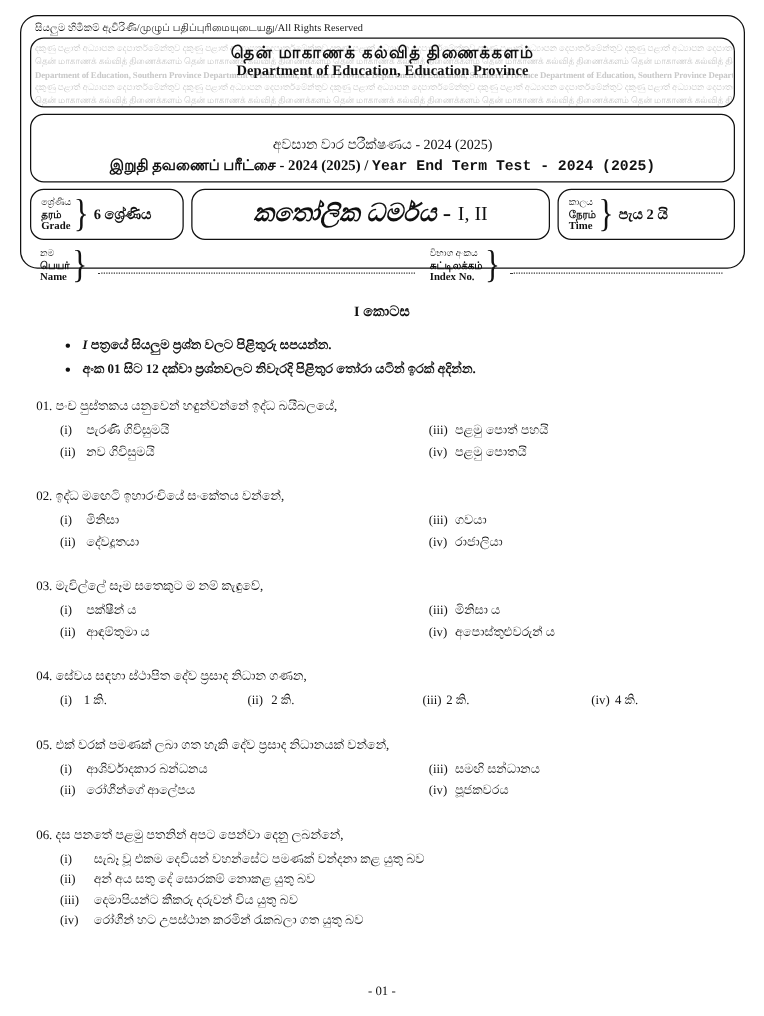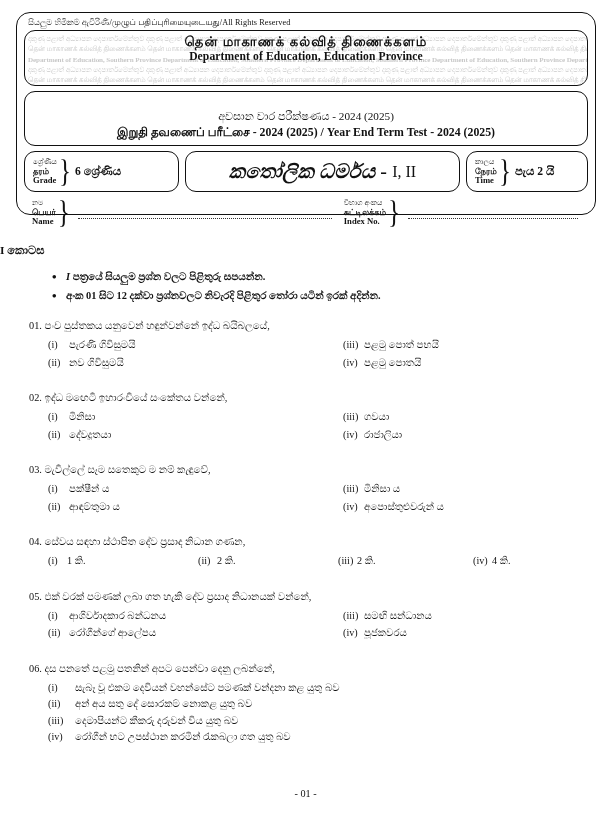--- a/index.html
+++ b/index.html
@@ -98,42 +98,42 @@
   .exam-si {
     font-size: 11.2px;
     line-height: 15px;
   }
   .exam-ta {
     font-size: 11.8px;
     font-weight: bold;
     line-height: 17px;
   }
   .exam-ta .en-part {
-    font-family: Liberation Serif, serif;
+    font-family: Liberation Mono, monospace;
     font-weight: bold;
     letter-spacing: 0;
   }
 
   
   .mid-row {
     margin-top: 5px;
     height: 41px;
     display: flex;
     align-items: stretch;
     gap: 6px;
   }
   .pill {
     border: 1.3px solid #111;
     border-radius: 11px;
     display: flex;
     align-items: center;
   }
-  .grade-pill { width: 155px; padding-left: 8px; }
+  .grade-pill { width: 123px; padding-left: 8px; }
   .subject-pill { flex: 1; justify-content: center; }
-  .time-pill { width: 122px; padding-left: 8px; }
+  .time-pill { width: 142px; padding-left: 8px; }
 
   .lbl-stack {
     font-size: 7.6px;
     line-height: 9.6px;
     white-space: nowrap;
   }
   .lbl-stack .l-si { font-size: 7.4px; }
   .lbl-stack .l-ta { font-size: 8.2px; font-weight: bold; }
   .lbl-stack .l-en { font-size: 8.6px; font-weight: bold; }
 
@@ -171,20 +171,21 @@
     margin: 11px 6px 0 4px;
   }
   .dotline.short { flex: 0 0 170px; margin-right: 10px; }
   .idx-label { margin-left: 6px; }
 
   
   .part-heading {
     position: absolute;
     left: 0; top: 244px;
     width: 611px;
+    text-align: center;
     font-size: 11.4px;
     font-weight: bold;
   }
   .part-heading .rn {
     font-family: "Liberation Serif", serif;
     font-style: normal;
   }
 
   
   .instructions {

